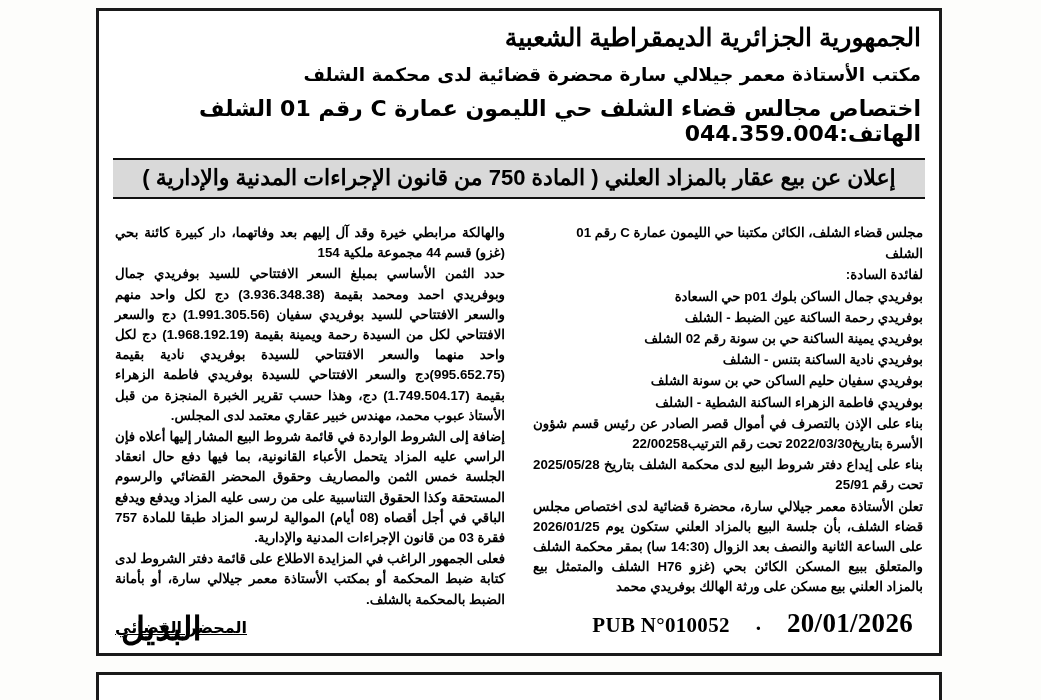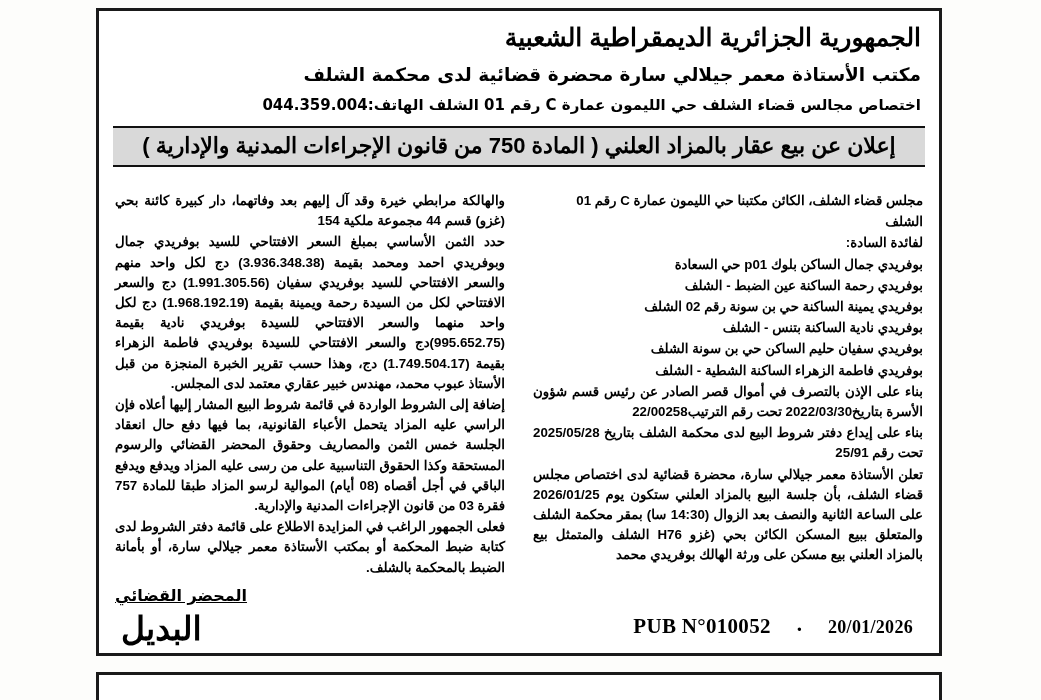--- a/index.html
+++ b/index.html
@@ -65,21 +65,21 @@
     font-family: "DejaVu Sans", sans-serif;
     font-weight: bold;
     font-size: 18.5px;
     margin-bottom: 11px;
     direction: rtl;
   }
 
   .h-line3 {
     font-family: "DejaVu Sans", sans-serif;
     font-weight: bold;
-    font-size: 15px;
+    font-size: 22px;
     margin-bottom: 6px;
     direction: rtl;
   }
 
   
   .banner-wrap {
     padding: 2px 14px 16px 14px;
   }
   .banner {
     border-top: 2px solid #111;
@@ -175,21 +175,21 @@
   }
   .pub-dot {
     font-size: 21px;
     font-weight: bold;
     position: relative;
     top: -2px;
   }
   .pub-date {
     font-family: "Liberation Serif", serif;
     font-weight: bold;
-    font-size: 18px;
+    font-size: 27px;
     letter-spacing: 0.3px;
   }
 </style>
 </head>
 <body>
 
 <div class="page">
 
   <div class="notice">
 

